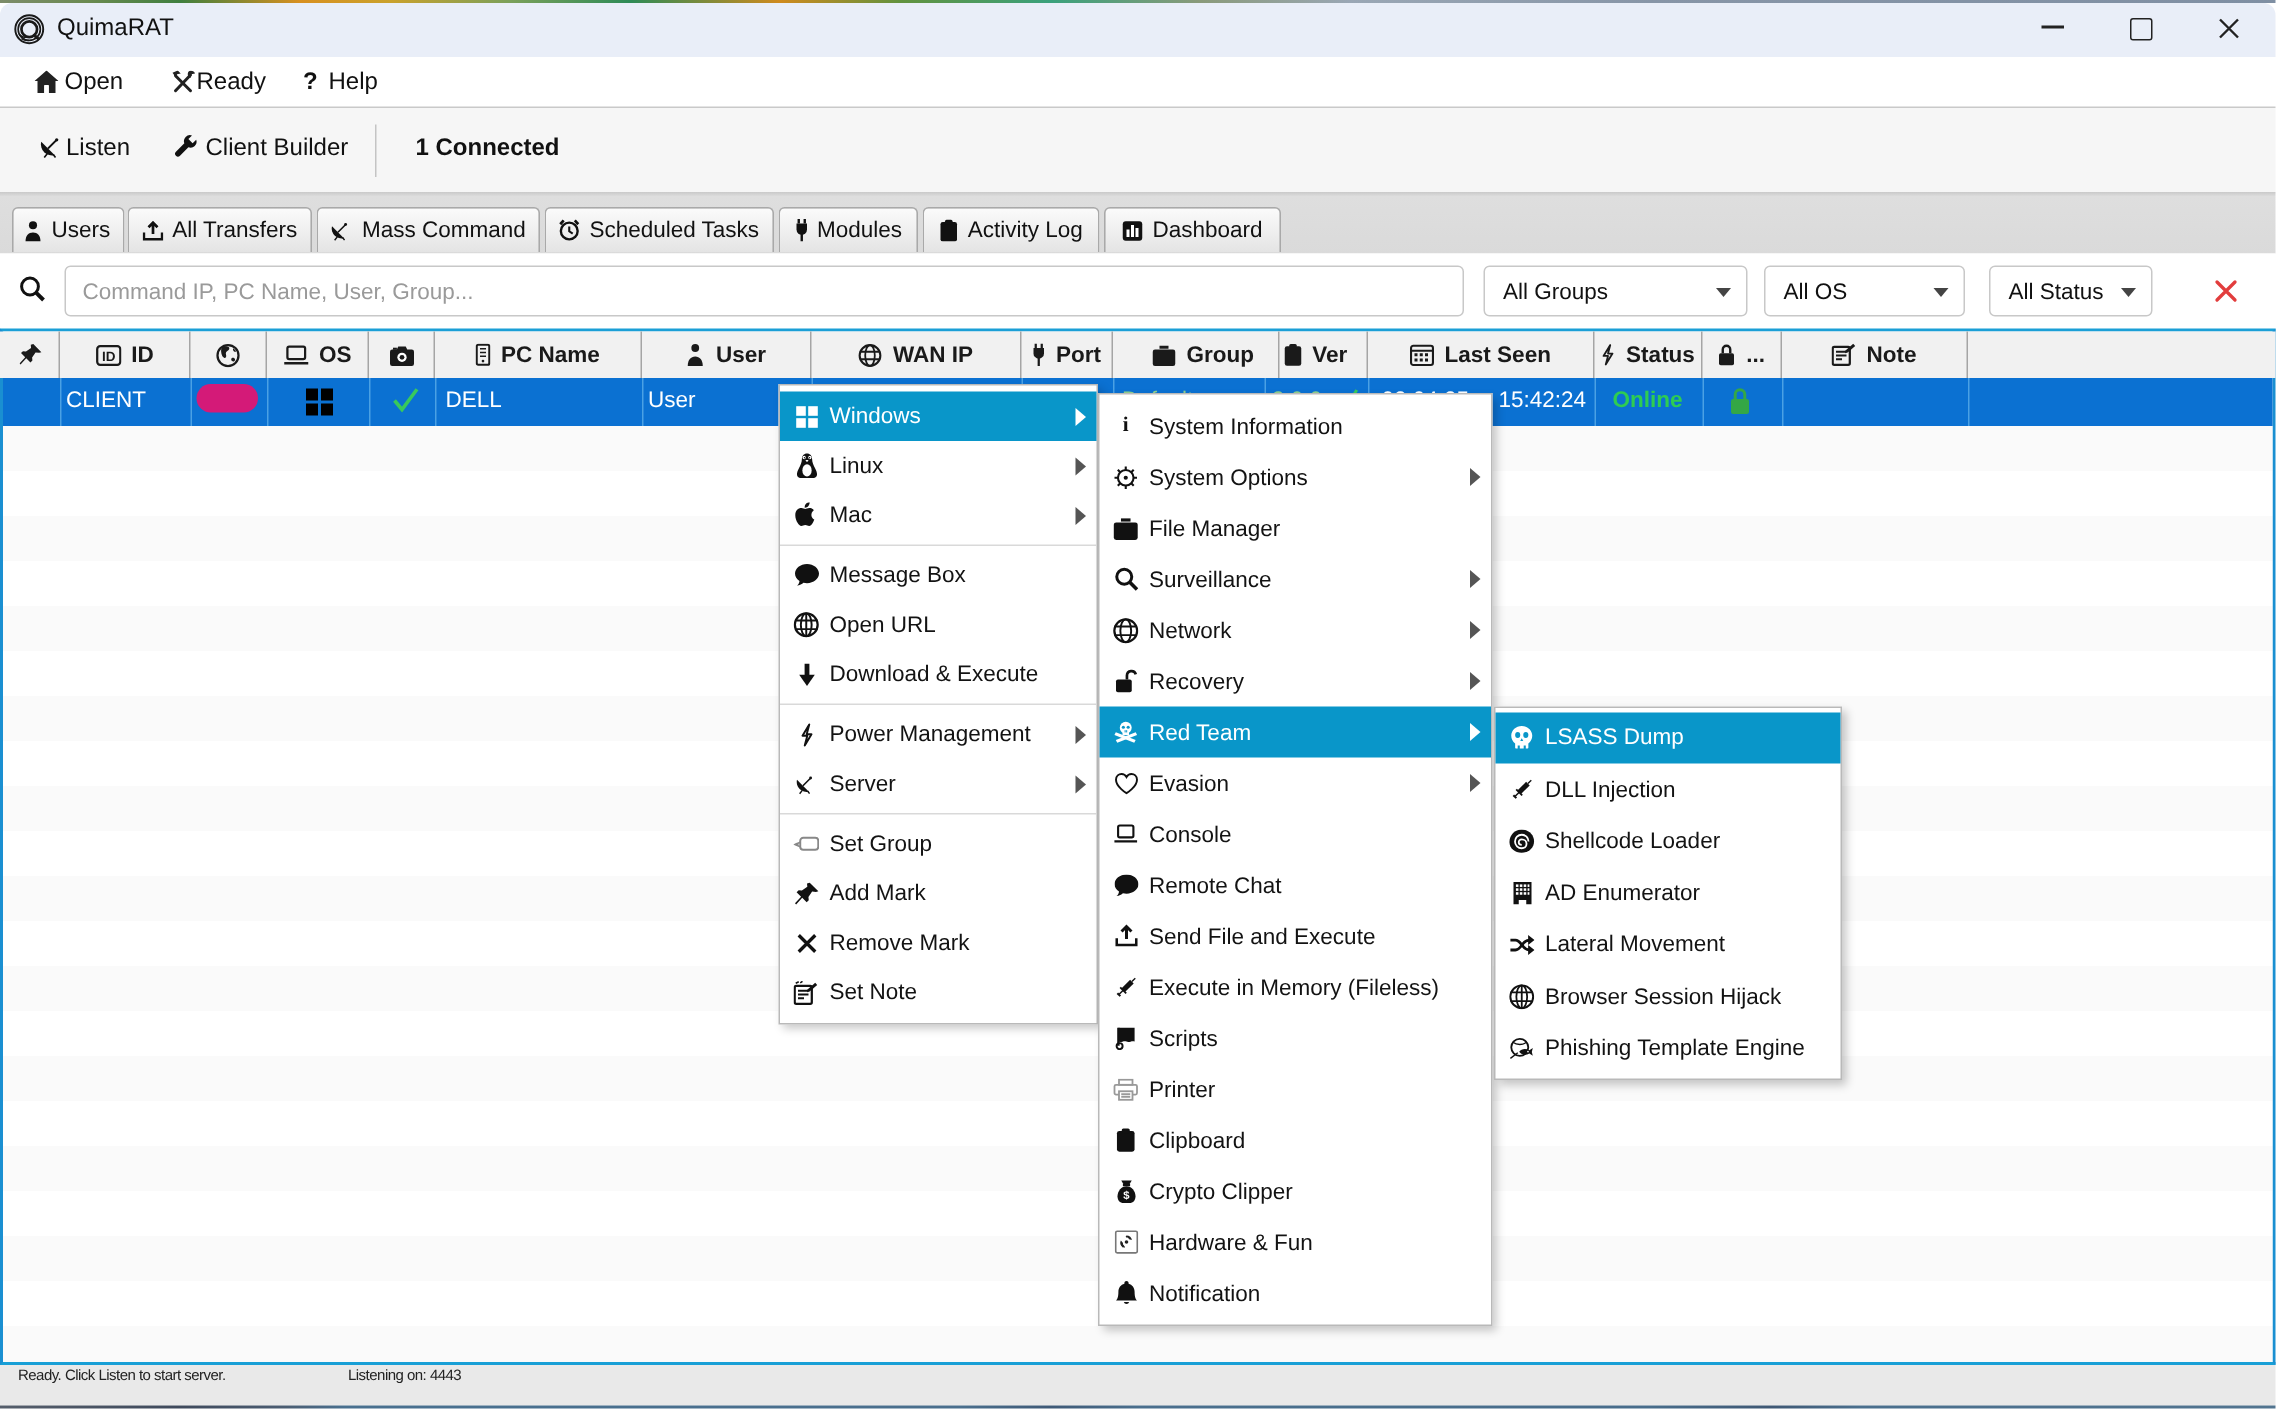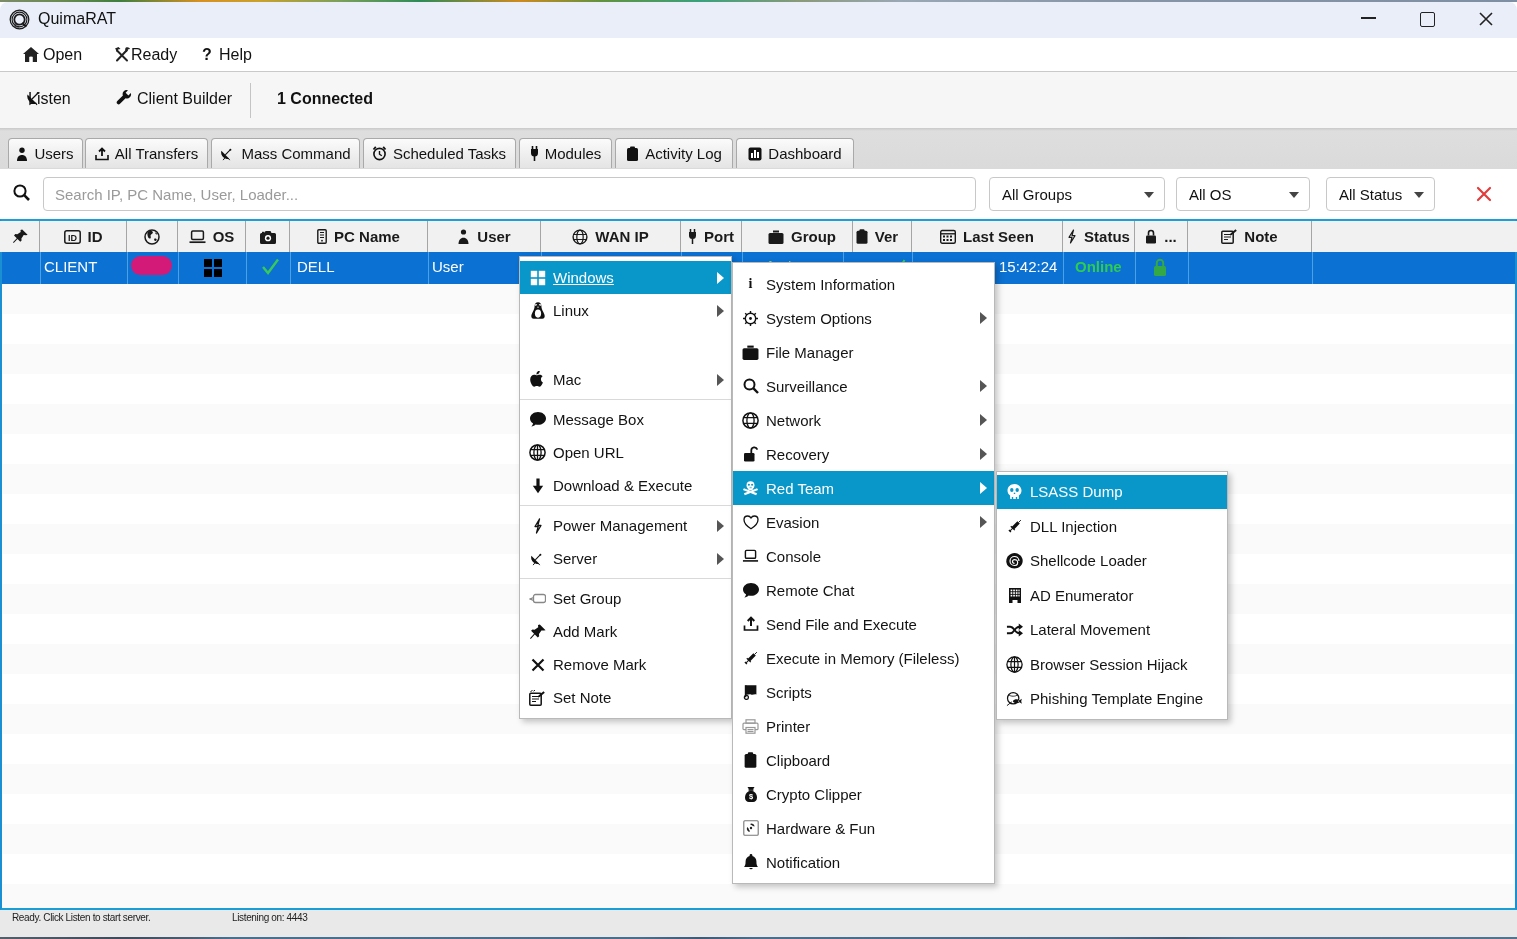--- a/index.html
+++ b/index.html
@@ -90,21 +90,21 @@
 <div class="mitem abs" style="left:219px;">Help</div>
 <div id="toolbar" class="abs"></div>
 <div class="titem abs" style="left:26px;top:89px;width:17px;height:17px;">
 <svg width="17" height="17" viewBox="0 0 17 17">
       <path fill="#111" d="M1.5 5.5A7.5 7.5 0 0 0 10.5 14.5L1.5 5.5Z"></path>
       <path d="M6 10l5.5-5.5" stroke="#111" stroke-width="1.2"></path>
       <circle cx="11.8" cy="4.2" r="1.1" fill="#111"></circle>
       <path d="M5.5 13.5L3.5 16M9.5 14l1.5 2" stroke="#111" stroke-width="1.1"></path>
     </svg>
   </div>
-<div class="titem abs" style="left:28px;">Listen</div>
+<div class="titem abs" style="left:44px;">Listen</div>
 <div class="titem abs" style="left:116px;top:89px;width:16px;height:17px;">
 <svg width="16" height="17" viewBox="0 0 16 17">
       <path fill="#111" d="M14.8 4.1a4 4 0 0 1-5.2 5.1L4 14.8a1.9 1.9 0 0 1-2.7-2.7l5.6-5.6a4 4 0 0 1 5.1-5.2L9.6 3.7l2.8 2.8 2.4-2.4z"></path>
     </svg>
   </div>
 <div class="titem abs" style="left:137px;">Client Builder</div>
 <div class="titem abs" style="left:277px;font-weight:bold;">1 Connected</div>
 <div id="tsep" class="abs"></div>
 <div id="tabstrip" class="abs"></div>
 <div class="tab abs" style="left:7.5px;width:75px;"><svg width="12" height="14" viewBox="0 0 12 14">
@@ -142,21 +142,21 @@
       <rect x="9" y="5" width="2" height="6" fill="#fff"></rect>
     </svg>Dashboard</div>
 <div id="content" class="abs"></div>
 <div id="search" class="abs"></div>
 <div class="abs" style="left:12px;top:183px;width:19px;height:19px;">
 <svg width="19" height="19" viewBox="0 0 19 19">
       <circle cx="8" cy="8" r="5.6" fill="none" stroke="#111" stroke-width="2"></circle>
       <path d="M12.2 12.2L17 17" stroke="#111" stroke-width="2.6"></path>
     </svg>
   </div>
-<div id="searchph" class="abs">Search IP, PC Name, User, Loader...</div>
+<div id="searchph" class="abs">Command IP, PC Name, User, Group...</div>
 <div class="dd abs" style="left:989px;width:176px;">All Groups<span class="dda"></span></div>
 <div class="dd abs" style="left:1176px;width:134px;">All OS<span class="dda"></span></div>
 <div class="dd abs" style="left:1326px;width:109px;">All Status<span class="dda"></span></div>
 <div id="redx" class="abs">
 <svg width="24" height="24" viewBox="0 0 24 24">
       <path d="M6 6l12 12M18 6L6 18" stroke="#e23d3d" stroke-width="2.2" stroke-linecap="round"></path>
     </svg>
   </div>
 <div id="tablewrap" class="abs"></div>
 <div id="thead" class="abs"></div>
@@ -289,42 +289,42 @@
       <rect x="2" y="8" width="12" height="10" rx="1.5" fill="#34a746"></rect>
       <path d="M4.8 8V5a3.2 3.2 0 0 1 6.4 0v3" fill="none" stroke="#34a746" stroke-width="2"></path>
     </svg>
   </div>
 <div id="stripes" class="abs"></div>
 <div id="sbar" class="abs"></div>
 <div class="stext abs" style="left:12px;">Ready. Click Listen to start server.</div>
 <div class="stext abs" style="left:232px;">Listening on: 4443</div>
 <div id="bstrip" class="abs"></div>
 <div class="menu abs" style="left:519px;top:256px;width:213px;padding:4px 0;box-sizing:border-box;">
-<div class="mi hl" style="height:33px;text-decoration:underline;"><span class="ic">
+<div class="mi hl" style="height:33px;"><span class="ic">
         <svg width="16" height="16" viewBox="0 0 20 20">
           <g fill="#fff">
             <rect x="1" y="1" width="8" height="8"></rect>
             <rect x="11" y="1" width="8" height="8"></rect>
             <rect x="1" y="11" width="8" height="8"></rect>
             <rect x="11" y="11" width="8" height="8"></rect>
           </g>
         </svg>
       </span>Windows<span class="sub"></span></div>
 <div class="mi" style="height:33px;"><span class="ic">
         <svg width="14" height="17" viewBox="0 0 14 17">
           <path fill="#111" d="M7 .3C4.9.3 3.6 1.9 3.6 4c0 2.3-1 4.3-1.9 6C.9 11.6.3 13 .3 14.2c0 1.7 1.2 2.5 2.3 2.5h8.8c1.1 0 2.3-.8 2.3-2.5 0-1.2-.6-2.6-1.4-4.2-.9-1.7-1.9-3.7-1.9-6C10.4 1.9 9.1.3 7 .3z"></path>
           <circle cx="5.1" cy="3" r="1.1" fill="#fff"></circle>
           <circle cx="8.9" cy="3" r="1.1" fill="#fff"></circle>
           <circle cx="5.35" cy="3.2" r="0.5" fill="#111"></circle>
           <circle cx="8.65" cy="3.2" r="0.5" fill="#111"></circle>
           <ellipse cx="7" cy="11.6" rx="3.1" ry="4.1" fill="#fff"></ellipse>
           <path d="M5.9 4.7h2.2L7 6.1z" fill="#fff"></path>
         </svg>
       </span>Linux<span class="sub"></span></div>
-<div class="mi" style="height:33px;margin-top:36px;"><span class="ic">
+<div class="mi" style="height:33px;"><span class="ic">
         <svg width="16" height="17" viewBox="0 0 16 17">
           <path fill="#111" d="M11.5 9.1c0-2 1.7-3 1.8-3.1-1-1.4-2.5-1.6-3-1.6-1.3-.1-2.5.7-3.1.7-.6 0-1.6-.7-2.7-.7C2.3 4.4.2 6.1.2 9.4c0 2 .8 4.1 1.7 5.5.8 1.1 1.5 2.1 2.6 2.1 1 0 1.4-.7 2.7-.7s1.6.7 2.7.7 1.8-1 2.5-2.1c.8-1.2 1.1-2.4 1.2-2.4-.1-.1-2.1-.9-2.1-3.4zM9.4 2.9c.6-.7 1-1.7.9-2.9-.9.1-2 .6-2.6 1.4-.6.6-1 1.7-.9 2.7 1 .1 2-.5 2.6-1.2z" transform="scale(0.95) translate(0,-0.5)"></path>
         </svg>
       </span>Mac<span class="sub"></span></div>
 <div class="msep"></div>
 <div class="mi" style="height:33px;"><span class="ic">
         <svg width="16" height="15" viewBox="0 0 16 15">
           <path fill="#111" d="M8 0C3.6 0 0 2.9 0 6.4c0 2 1.2 3.8 3 4.9-.1 1-.6 2.4-1.7 3.1 1.8 0 3.5-1.1 4.3-1.9.8.2 1.6.3 2.4.3 4.4 0 8-2.9 8-6.4S12.4 0 8 0z"></path>
         </svg>
       </span>Message Box</div>

